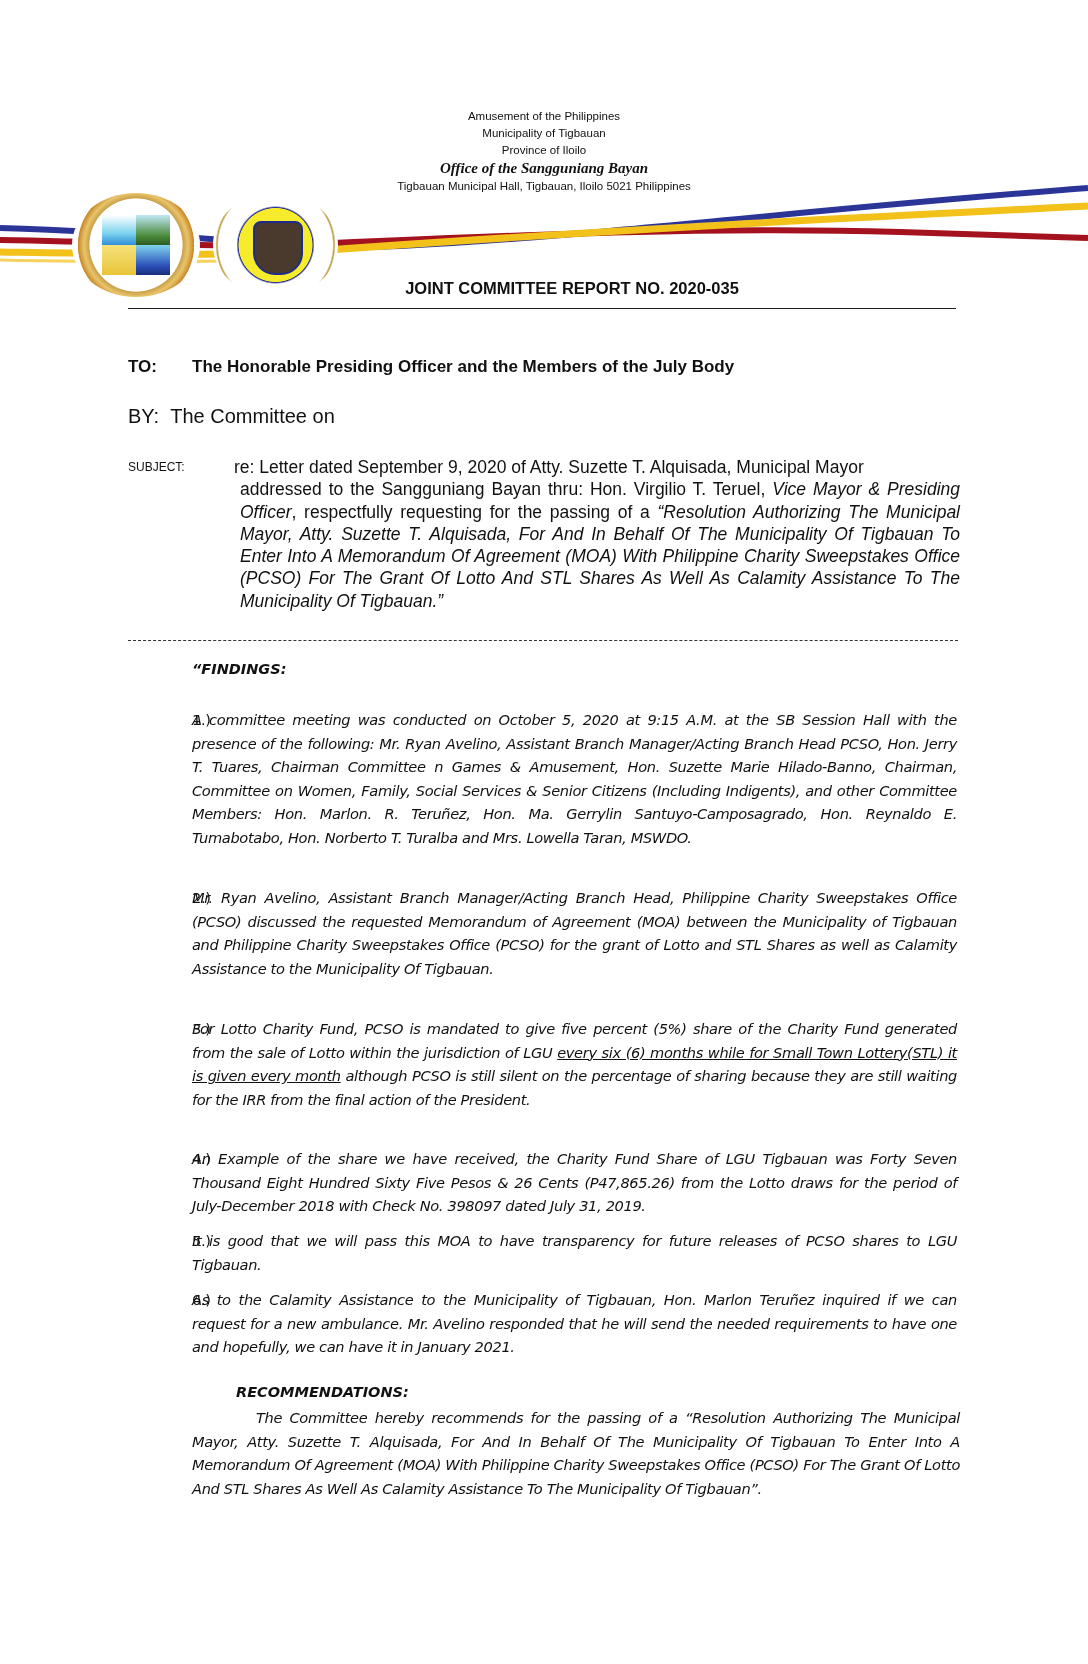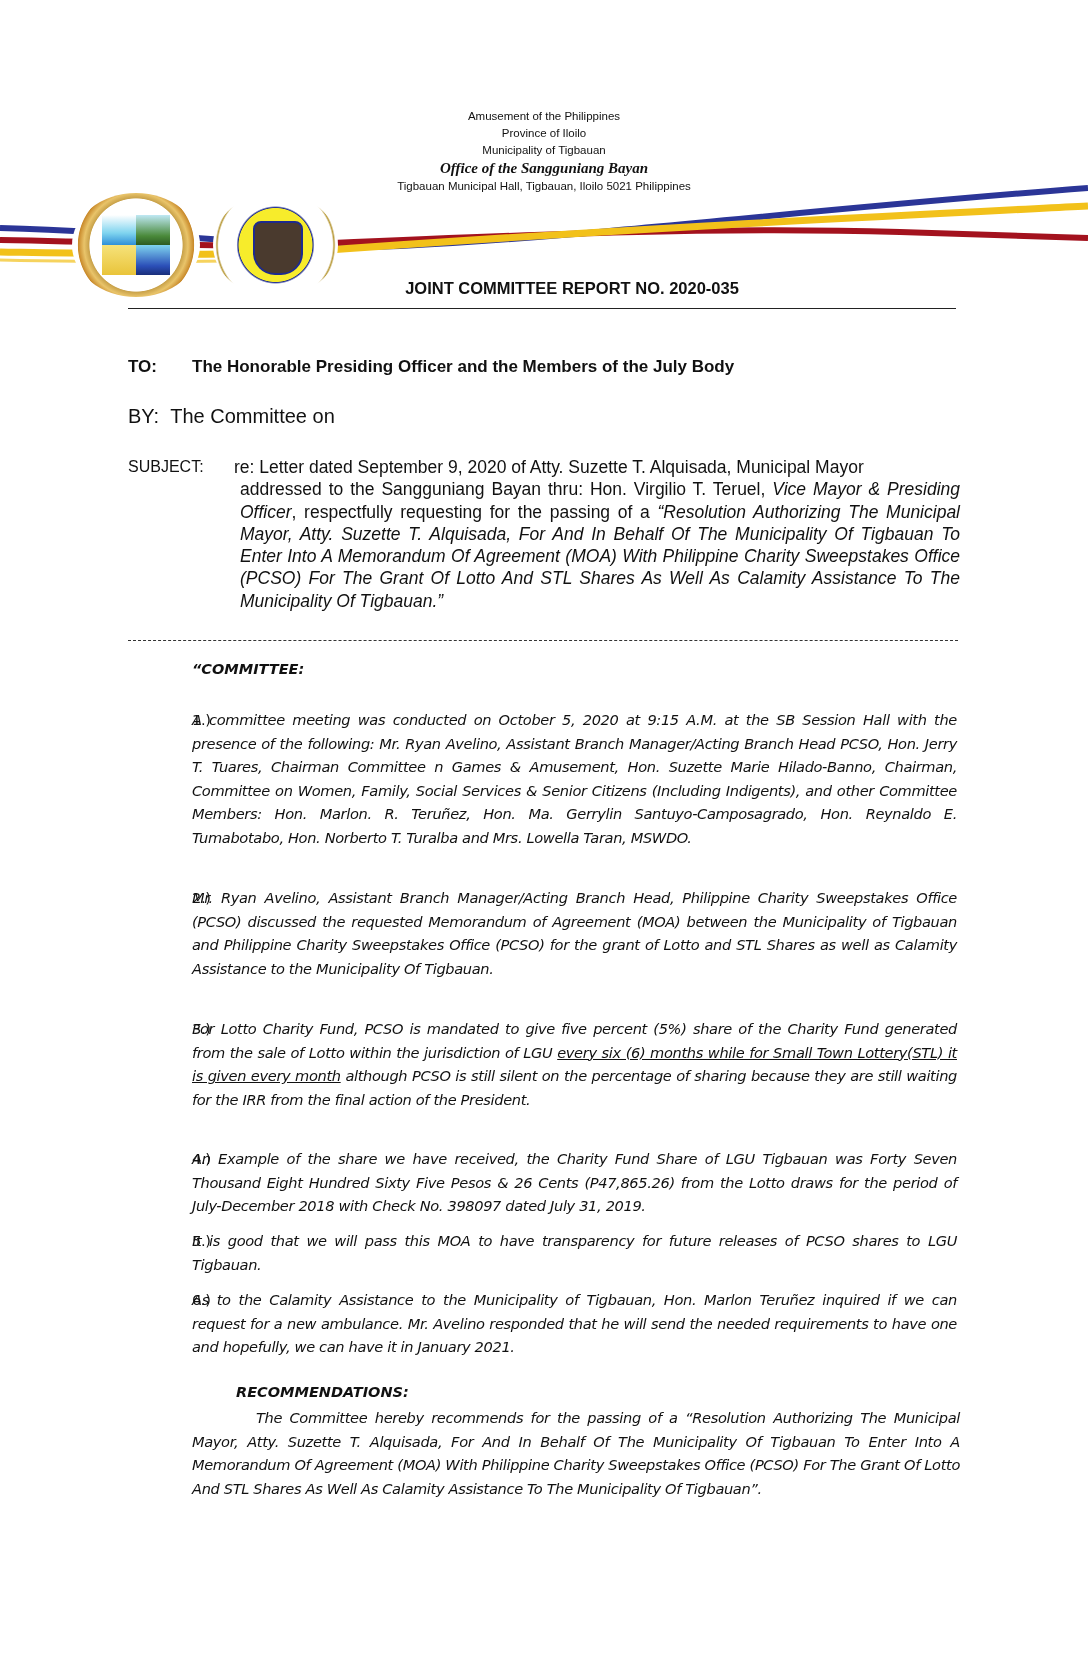--- a/index.html
+++ b/index.html
@@ -13,21 +13,21 @@
     .seal1 { left: 72px; top: 193px; width: 128px; height: 104px; background: radial-gradient(circle at 50% 50%, #fff 0, #fff 56%, #c9a24a 57%, #e9c46a 63%, #c98a2b 70%, #fff 71%); }
     .seal1 .q { position: absolute; width: 34px; height: 30px; }
     .seal2 { left: 213px; top: 193px; width: 125px; height: 104px; background: radial-gradient(circle at 50% 50%, #f7ec2b 0, #f7ec2b 45%, #1d2a8f 46%, #ffffff 48%, #ffffff 70%, #b89a3a 72%, #fff 74%); }
     .shield { position: absolute; left: 40px; top: 28px; width: 46px; height: 50px; background: #4a3a2e; border-radius: 8px 8px 22px 22px; border: 2px solid #1d2a8f; }
     .report-title { position: absolute; left: 0; top: 279px; width: 1088px; text-align: center; font-family: "Liberation Sans", sans-serif; font-weight: bold; font-size: 16.5px; padding-left: 56px; box-sizing: border-box; }
     .rule { position: absolute; left: 128px; top: 308px; width: 828px; border-top: 1.5px solid #222; }
     .to-line { position: absolute; left: 128px; top: 357px; font-family: "Liberation Sans", sans-serif; font-weight: bold; font-size: 17px; }
     .to-line .lbl { display: inline-block; width: 64px; }
     .by-line { position: absolute; left: 128px; top: 405px; font-family: "Liberation Sans", sans-serif; font-size: 20px; }
     .subject { position: absolute; left: 128px; top: 456px; width: 832px; font-family: "Liberation Sans", sans-serif; font-size: 17.5px; line-height: 22.3px; }
-    .subject .lbl { position: absolute; left: 0; top: 0; font-size: 16px; }
+    .subject .lbl { position: absolute; left: 0; top: 0; font-size: 12px; }
     .subject .first { position: absolute; left: 106px; top: 0; white-space: nowrap; }
     .subject .rest { position: absolute; left: 112px; top: 22.3px; width: 720px; text-align: justify; }
     .subject i { font-style: italic; }
     .dashes { position: absolute; left: 128px; top: 640px; width: 830px; border-top: 1.5px dashed #333; }
     .body { font-family: "DejaVu Sans", sans-serif; font-style: italic; font-size: 14.6px; line-height: 23.6px; letter-spacing: -0.35px; }
     .findings-h { position: absolute; left: 192px; top: 661px; font-family: "DejaVu Sans", sans-serif; font-weight: bold; font-style: italic; font-size: 14.5px; }
     .item { position: absolute; left: 192px; width: 765px; }
     .item .num { position: absolute; left: 0; top: 0; font-style: normal; }
     .item .txt { text-align: justify; text-align-last: left; }
     .item u { text-decoration: underline; }
@@ -51,22 +51,22 @@
     <div class="q" style="left:64px;top:22px;background:linear-gradient(180deg,#bfe8f4 0,#4a8a3a 70%,#2d5b22 100%);"></div>
     <div class="q" style="left:30px;top:52px;background:linear-gradient(180deg,#f6e27a 0,#e9c43a 100%);"></div>
     <div class="q" style="left:64px;top:52px;background:linear-gradient(180deg,#7fd4ef 0,#2b4fb8 70%,#1a2f7a 100%);"></div>
   </div>
   <div class="seal seal2">
     <div class="shield"></div>
   </div>
 
   <div class="letterhead">
     <div>Amusement of the Philippines</div>
+    <div>Municipality of Tigbauan</div>
     <div>Province of Iloilo</div>
-    <div>Municipality of Tigbauan</div>
     <div class="office">Office of the Sangguniang Bayan</div>
     <div>Tigbauan Municipal Hall, Tigbauan, Iloilo 5021 Philippines</div>
   </div>
 
   <div class="report-title">JOINT COMMITTEE REPORT NO. 2020-035</div>
   <div class="rule"></div>
 
   <div class="to-line">
     <span class="lbl">TO:</span><span>The Honorable Presiding Officer and the Members of the July Body</span>
   </div>
@@ -76,21 +76,21 @@
   </div>
 
   <div class="subject">
     <span class="lbl">SUBJECT:</span>
     <span class="first">re: Letter dated September 9, 2020 of Atty. Suzette T. Alquisada, Municipal Mayor</span>
     <div class="rest"><span>addressed to the Sangguniang Bayan thru: Hon. Virgilio T. Teruel, </span><i>Vice  Mayor &amp; Presiding Officer</i><span>,  respectfully  requesting for the passing of a </span><i>“Resolution Authorizing  The Municipal Mayor, Atty. Suzette T. Alquisada, For And In Behalf Of The Municipality Of Tigbauan To Enter Into A Memorandum Of Agreement (MOA) With Philippine Charity Sweepstakes Office (PCSO) For The Grant Of Lotto And STL Shares As Well As Calamity Assistance To The Municipality Of Tigbauan.”</i></div>
   </div>
 
   <div class="dashes"></div>
 
-  <div class="findings-h">“COMMITTEE:</div>
+  <div class="findings-h">“FINDINGS:</div>
 
   <div class="item body" style="top:708px;">
     <span class="num">1.)</span>
     <div class="txt">A committee meeting was conducted on October 5, 2020 at  9:15 A.M. at the SB Session Hall with the presence of the following: Mr. Ryan Avelino, Assistant Branch Manager/Acting Branch Head PCSO, Hon. Jerry T. Tuares, Chairman Committee n Games &amp; Amusement, Hon. Suzette Marie Hilado-Banno, Chairman, Committee on Women, Family, Social Services &amp; Senior Citizens (Including Indigents), and other Committee Members: Hon. Marlon. R. Teruñez, Hon. Ma. Gerrylin Santuyo-Camposagrado, Hon. Reynaldo E. Tumabotabo, Hon. Norberto T. Turalba and Mrs. Lowella Taran, MSWDO.</div>
   </div>
 
   <div class="item body" style="top:886px;">
     <span class="num">2.)</span>
     <div class="txt">Mr. Ryan Avelino, Assistant Branch Manager/Acting Branch Head, Philippine Charity Sweepstakes Office (PCSO) discussed the requested Memorandum of Agreement (MOA) between the Municipality of  Tigbauan and Philippine Charity Sweepstakes Office (PCSO) for the grant of  Lotto and STL Shares as well as Calamity Assistance to the Municipality Of Tigbauan.</div>
   </div>

